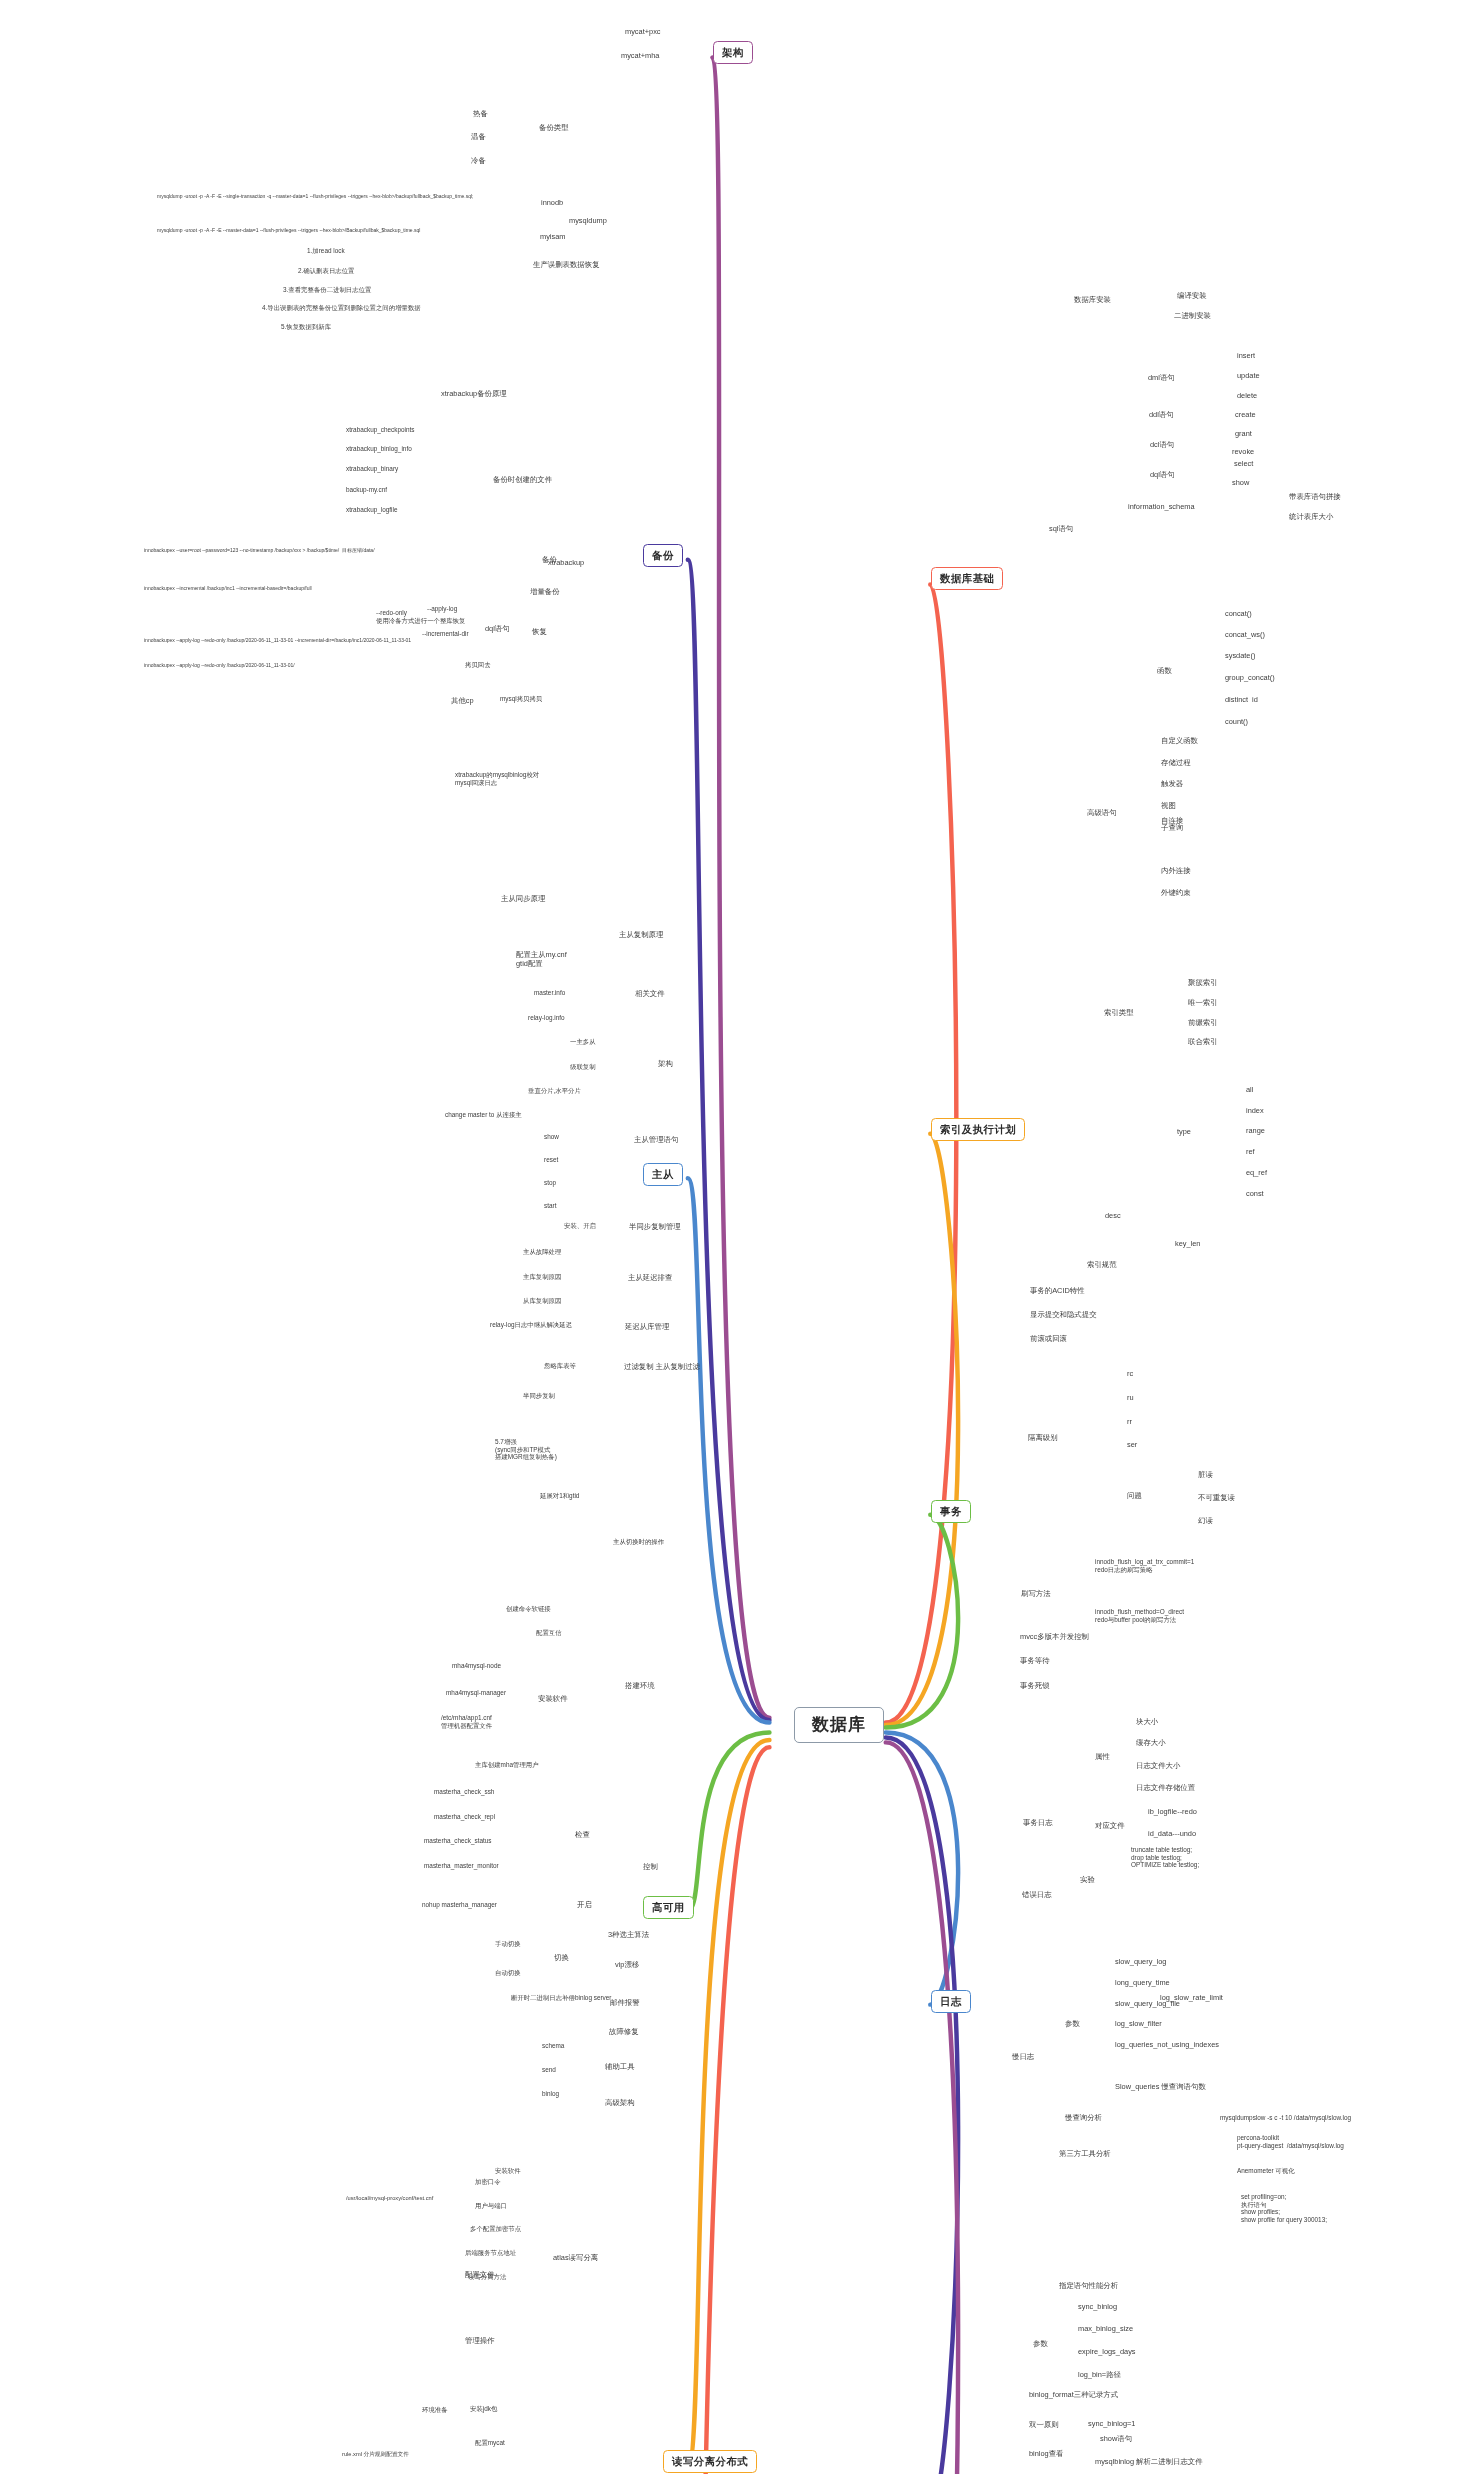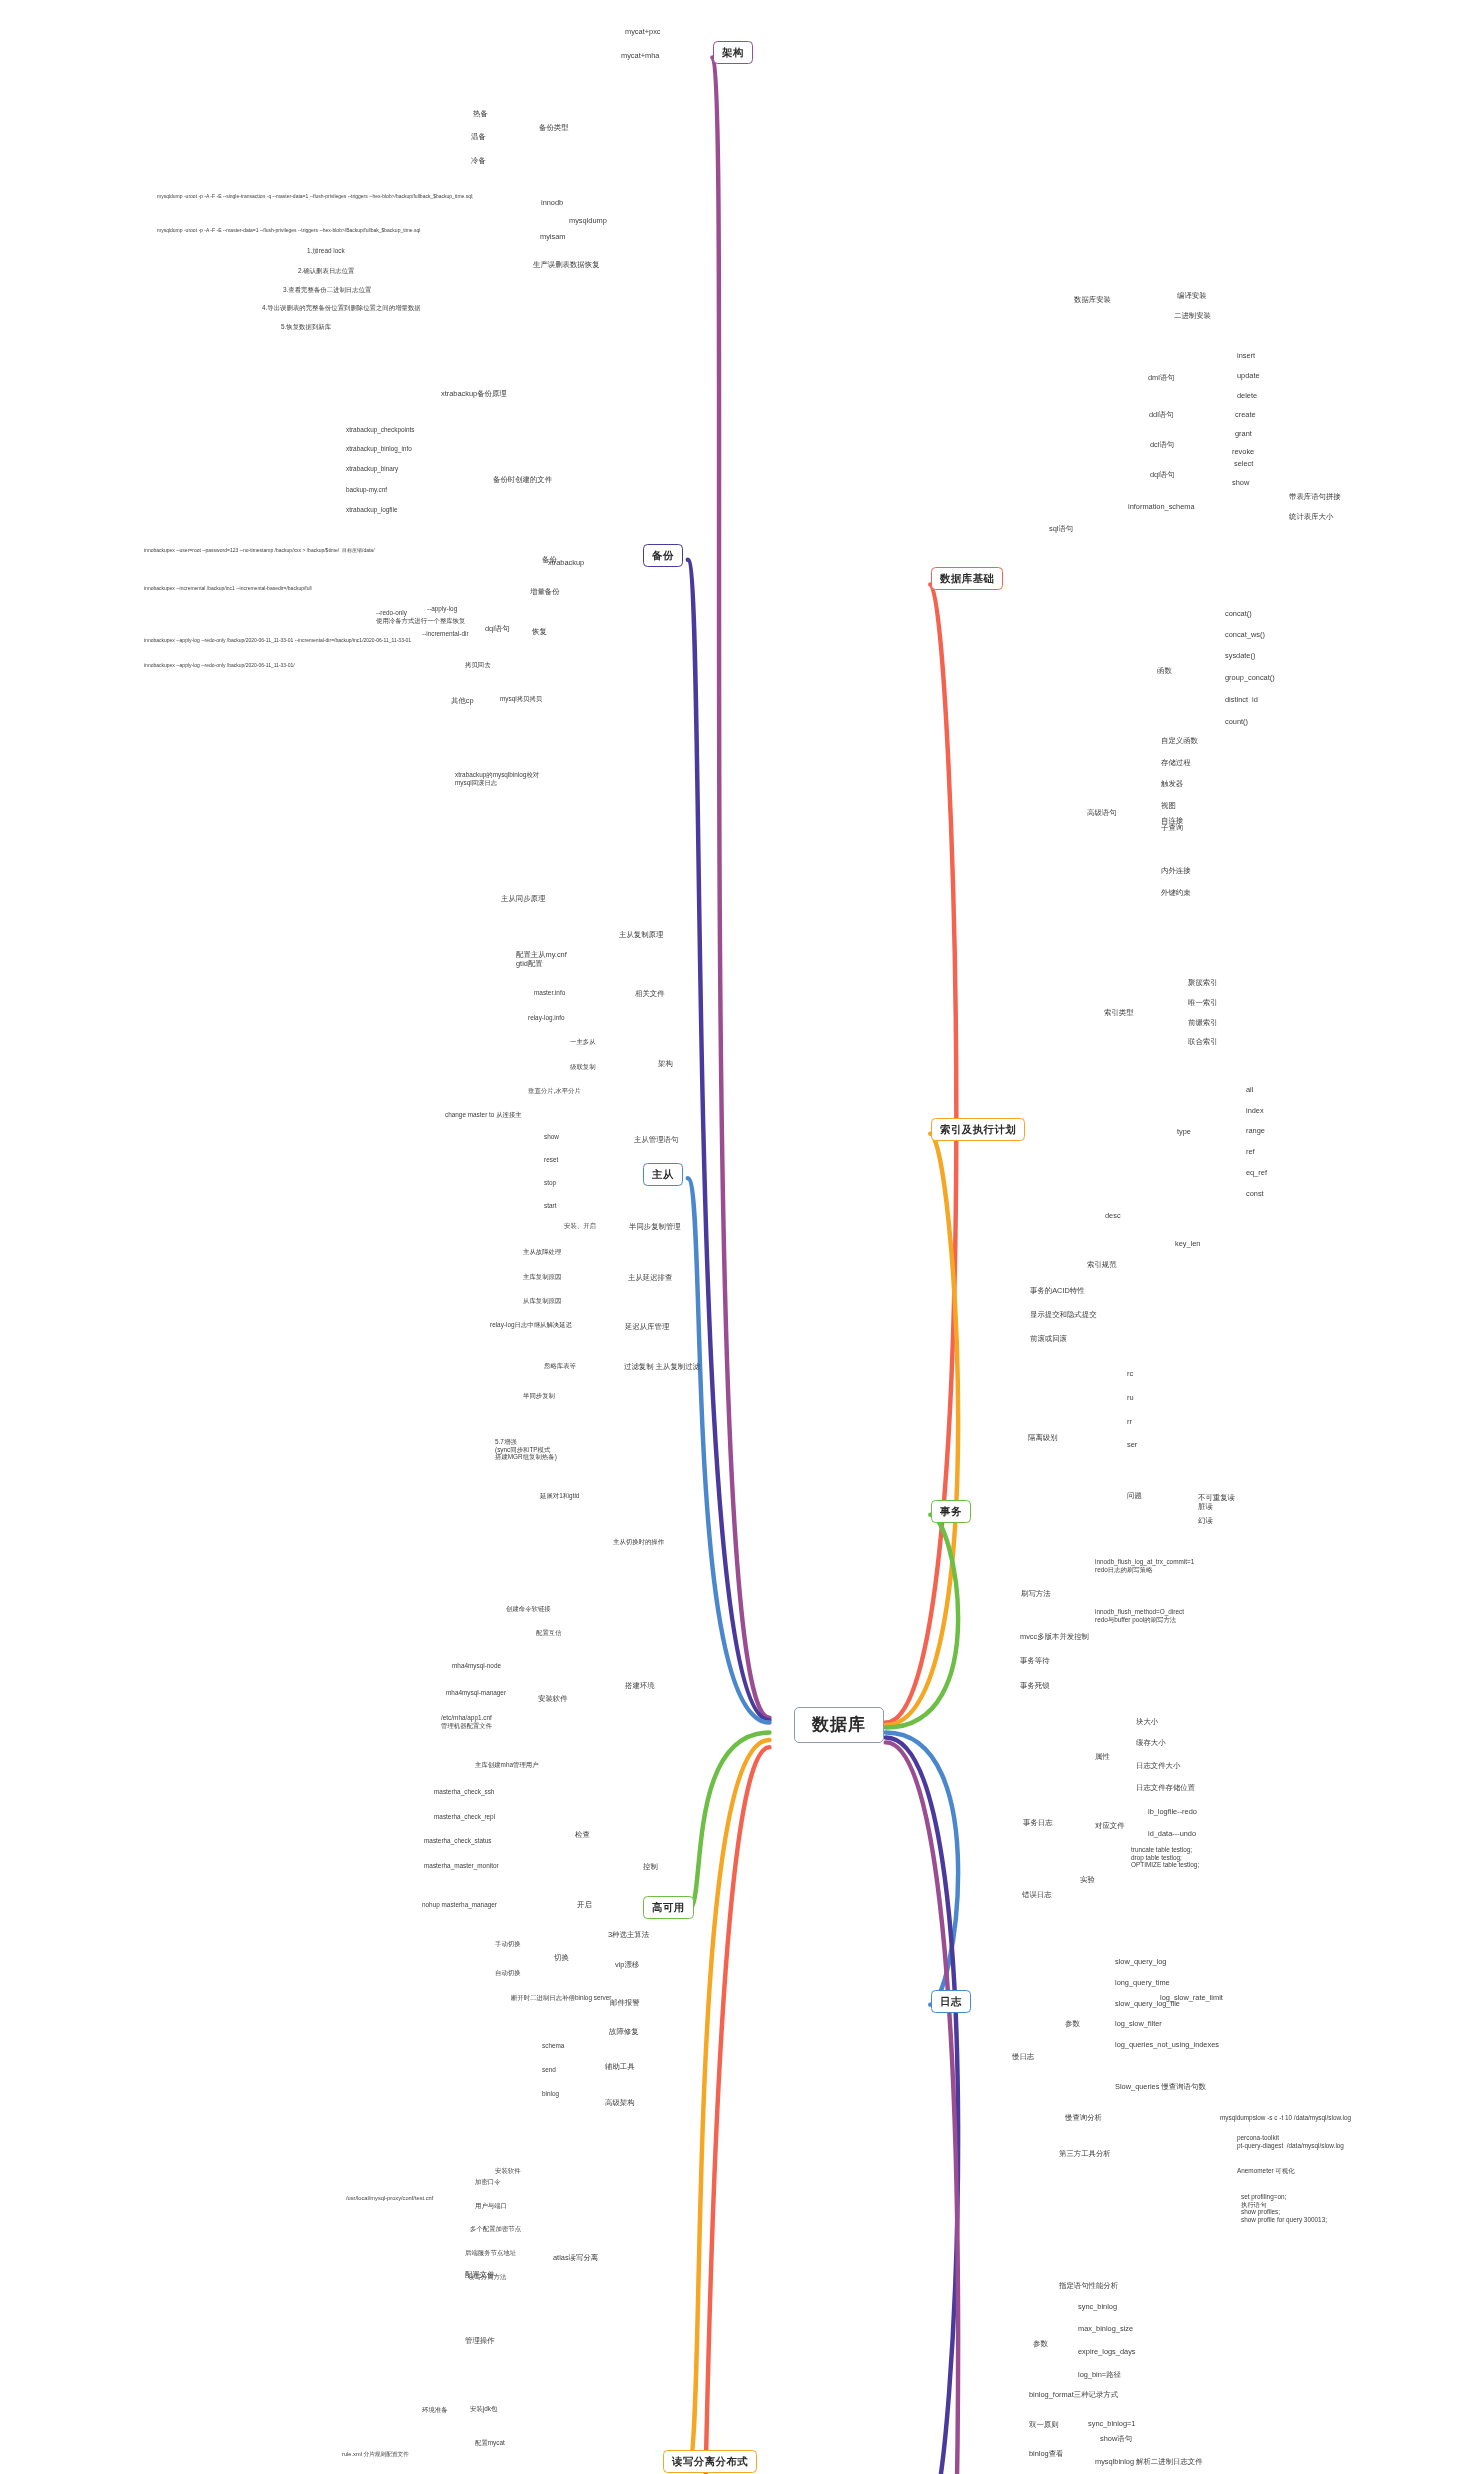--- a/index.html
+++ b/index.html
@@ -260,21 +260,21 @@
   <div class="node topic c-green" style="left:931px;top:1500px;">事务</div>
   <div class="node lbl" style="left:1030px;top:1287px;">事务的ACID特性</div>
   <div class="node lbl" style="left:1030px;top:1311px;">显示提交和隐式提交</div>
   <div class="node lbl" style="left:1030px;top:1335px;">前滚或回滚</div>
   <div class="node lbl" style="left:1028px;top:1434px;">隔离级别</div>
   <div class="node lbl" style="left:1127px;top:1370px;">rc</div>
   <div class="node lbl" style="left:1127px;top:1394px;">ru</div>
   <div class="node lbl" style="left:1127px;top:1418px;">rr</div>
   <div class="node lbl" style="left:1127px;top:1441px;">ser</div>
   <div class="node lbl" style="left:1127px;top:1492px;">问题</div>
-  <div class="node lbl" style="left:1198px;top:1471px;margin-top:32px;">脏读</div>
+  <div class="node lbl" style="left:1198px;top:1471px;">脏读</div>
   <div class="node lbl" style="left:1198px;top:1494px;">不可重复读</div>
   <div class="node lbl" style="left:1198px;top:1517px;">幻读</div>
   <div class="node lbl" style="left:1021px;top:1590px;">刷写方法</div>
   <div class="node lbl sm" style="left:1095px;top:1558px;">innodb_flush_log_at_trx_commit=1
 redo日志的刷写策略</div>
   <div class="node lbl sm" style="left:1095px;top:1608px;">innodb_flush_method=O_direct
 redo与buffer pool的刷写方法</div>
   <div class="node lbl" style="left:1020px;top:1633px;">mvcc多版本并发控制</div>
   <div class="node lbl" style="left:1020px;top:1657px;">事务等待</div>
   <div class="node lbl" style="left:1020px;top:1682px;">事务死锁</div>

